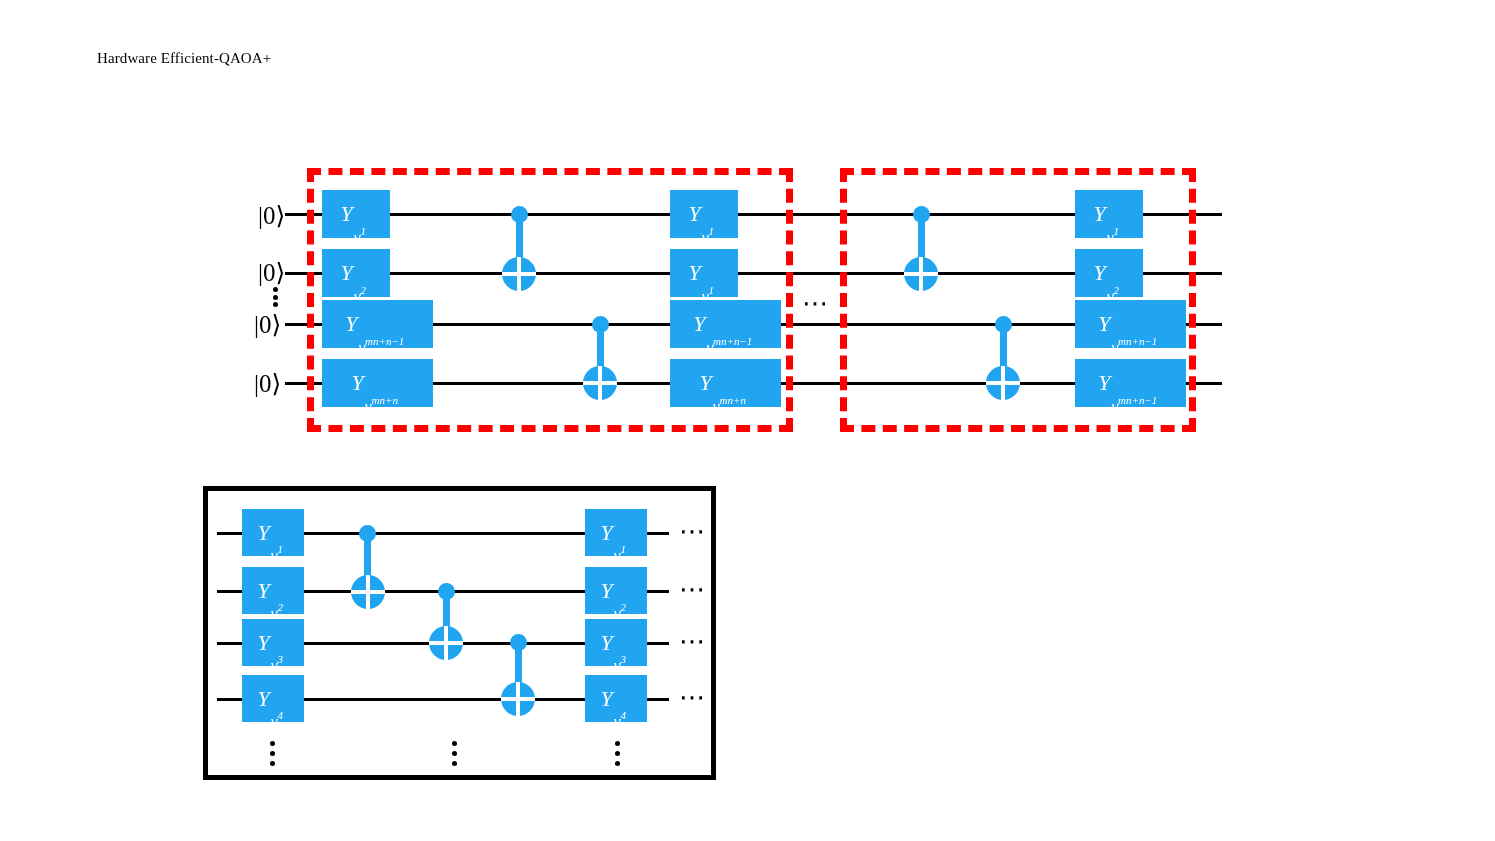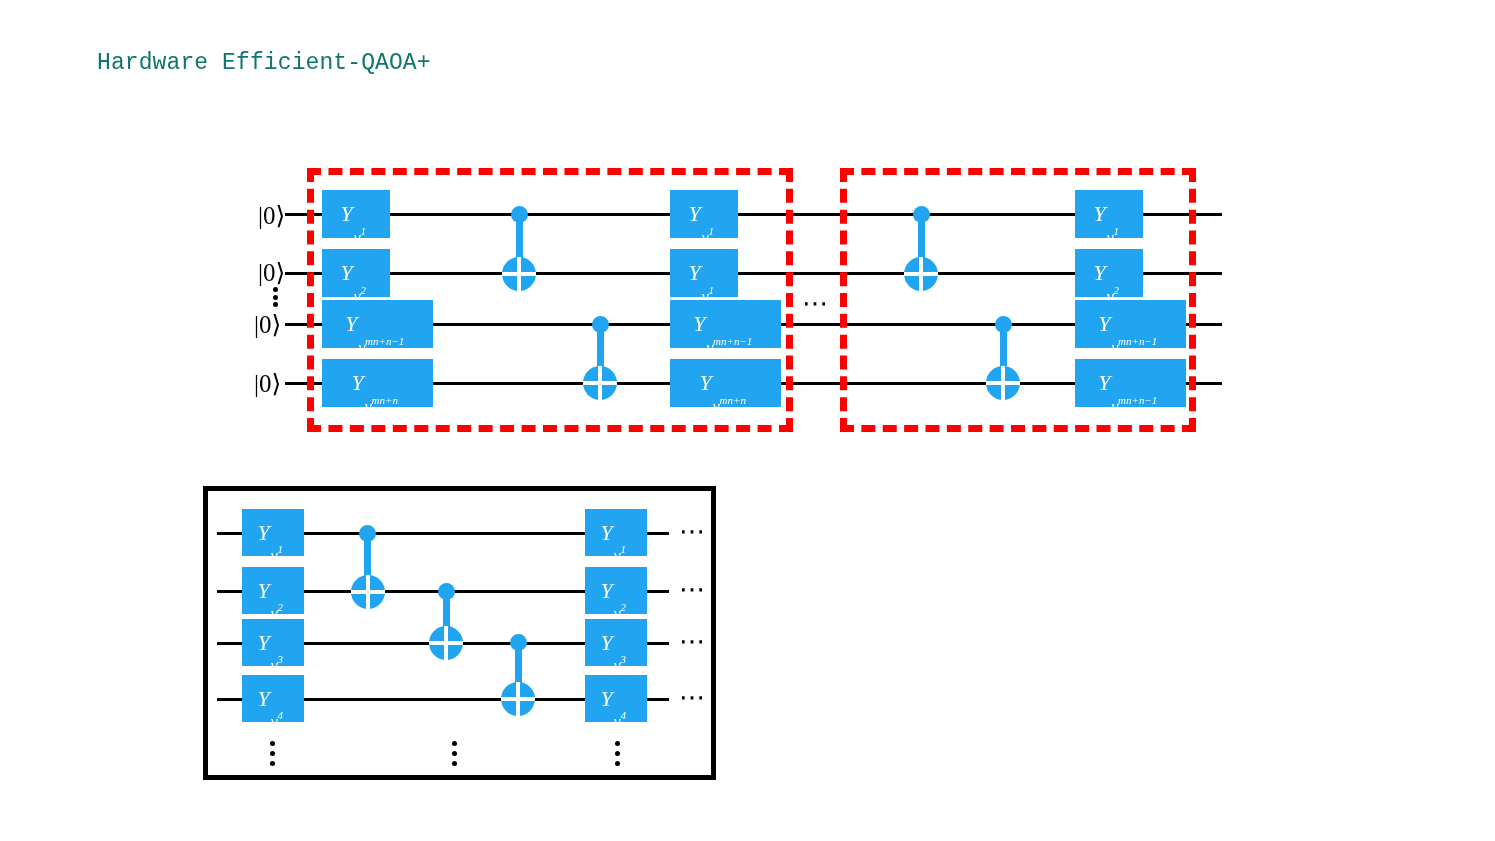--- a/index.html
+++ b/index.html
@@ -16,23 +16,23 @@
     height: 841px;
     background: #ffffff;
     overflow: hidden;
   }
 
   
   .page-title {
     position: absolute;
     left: 97px;
     top: 50px;
-    font-size: 23px;
-    color: #0f766e;
-    font-family: Liberation Mono, monospace;
+    font-size: 15px;
+    color: #000000;
+    font-family: Liberation Serif, serif;
     letter-spacing: 0.1px;
     white-space: nowrap;
   }
 
   
   .wire {
     position: absolute;
     height: 3px;
     background: #000000;
   }

